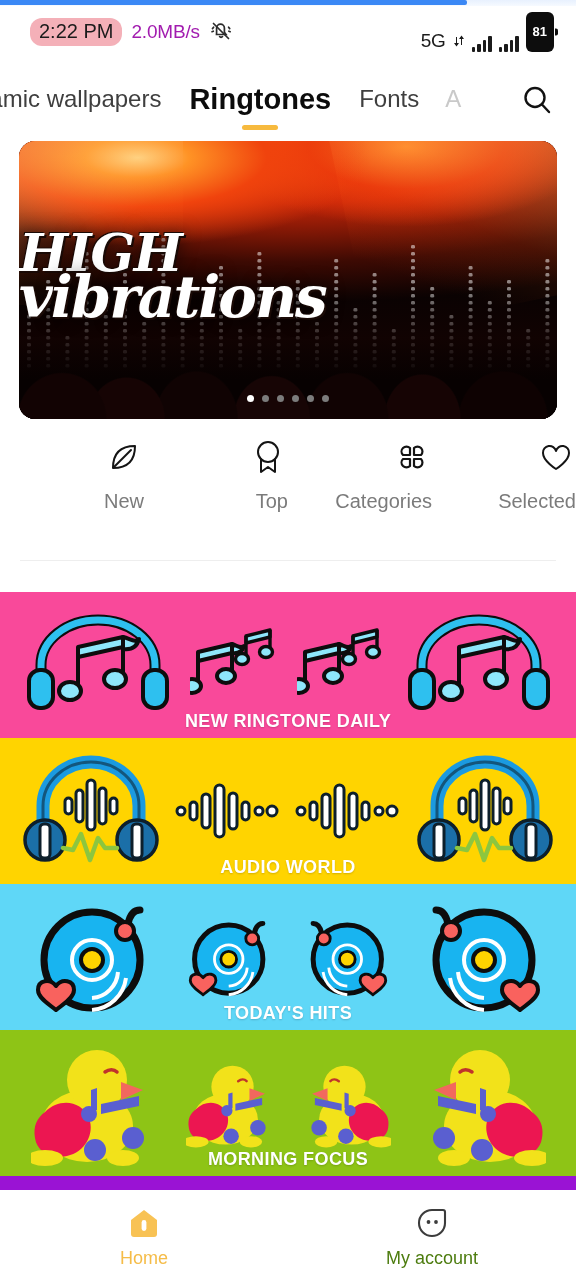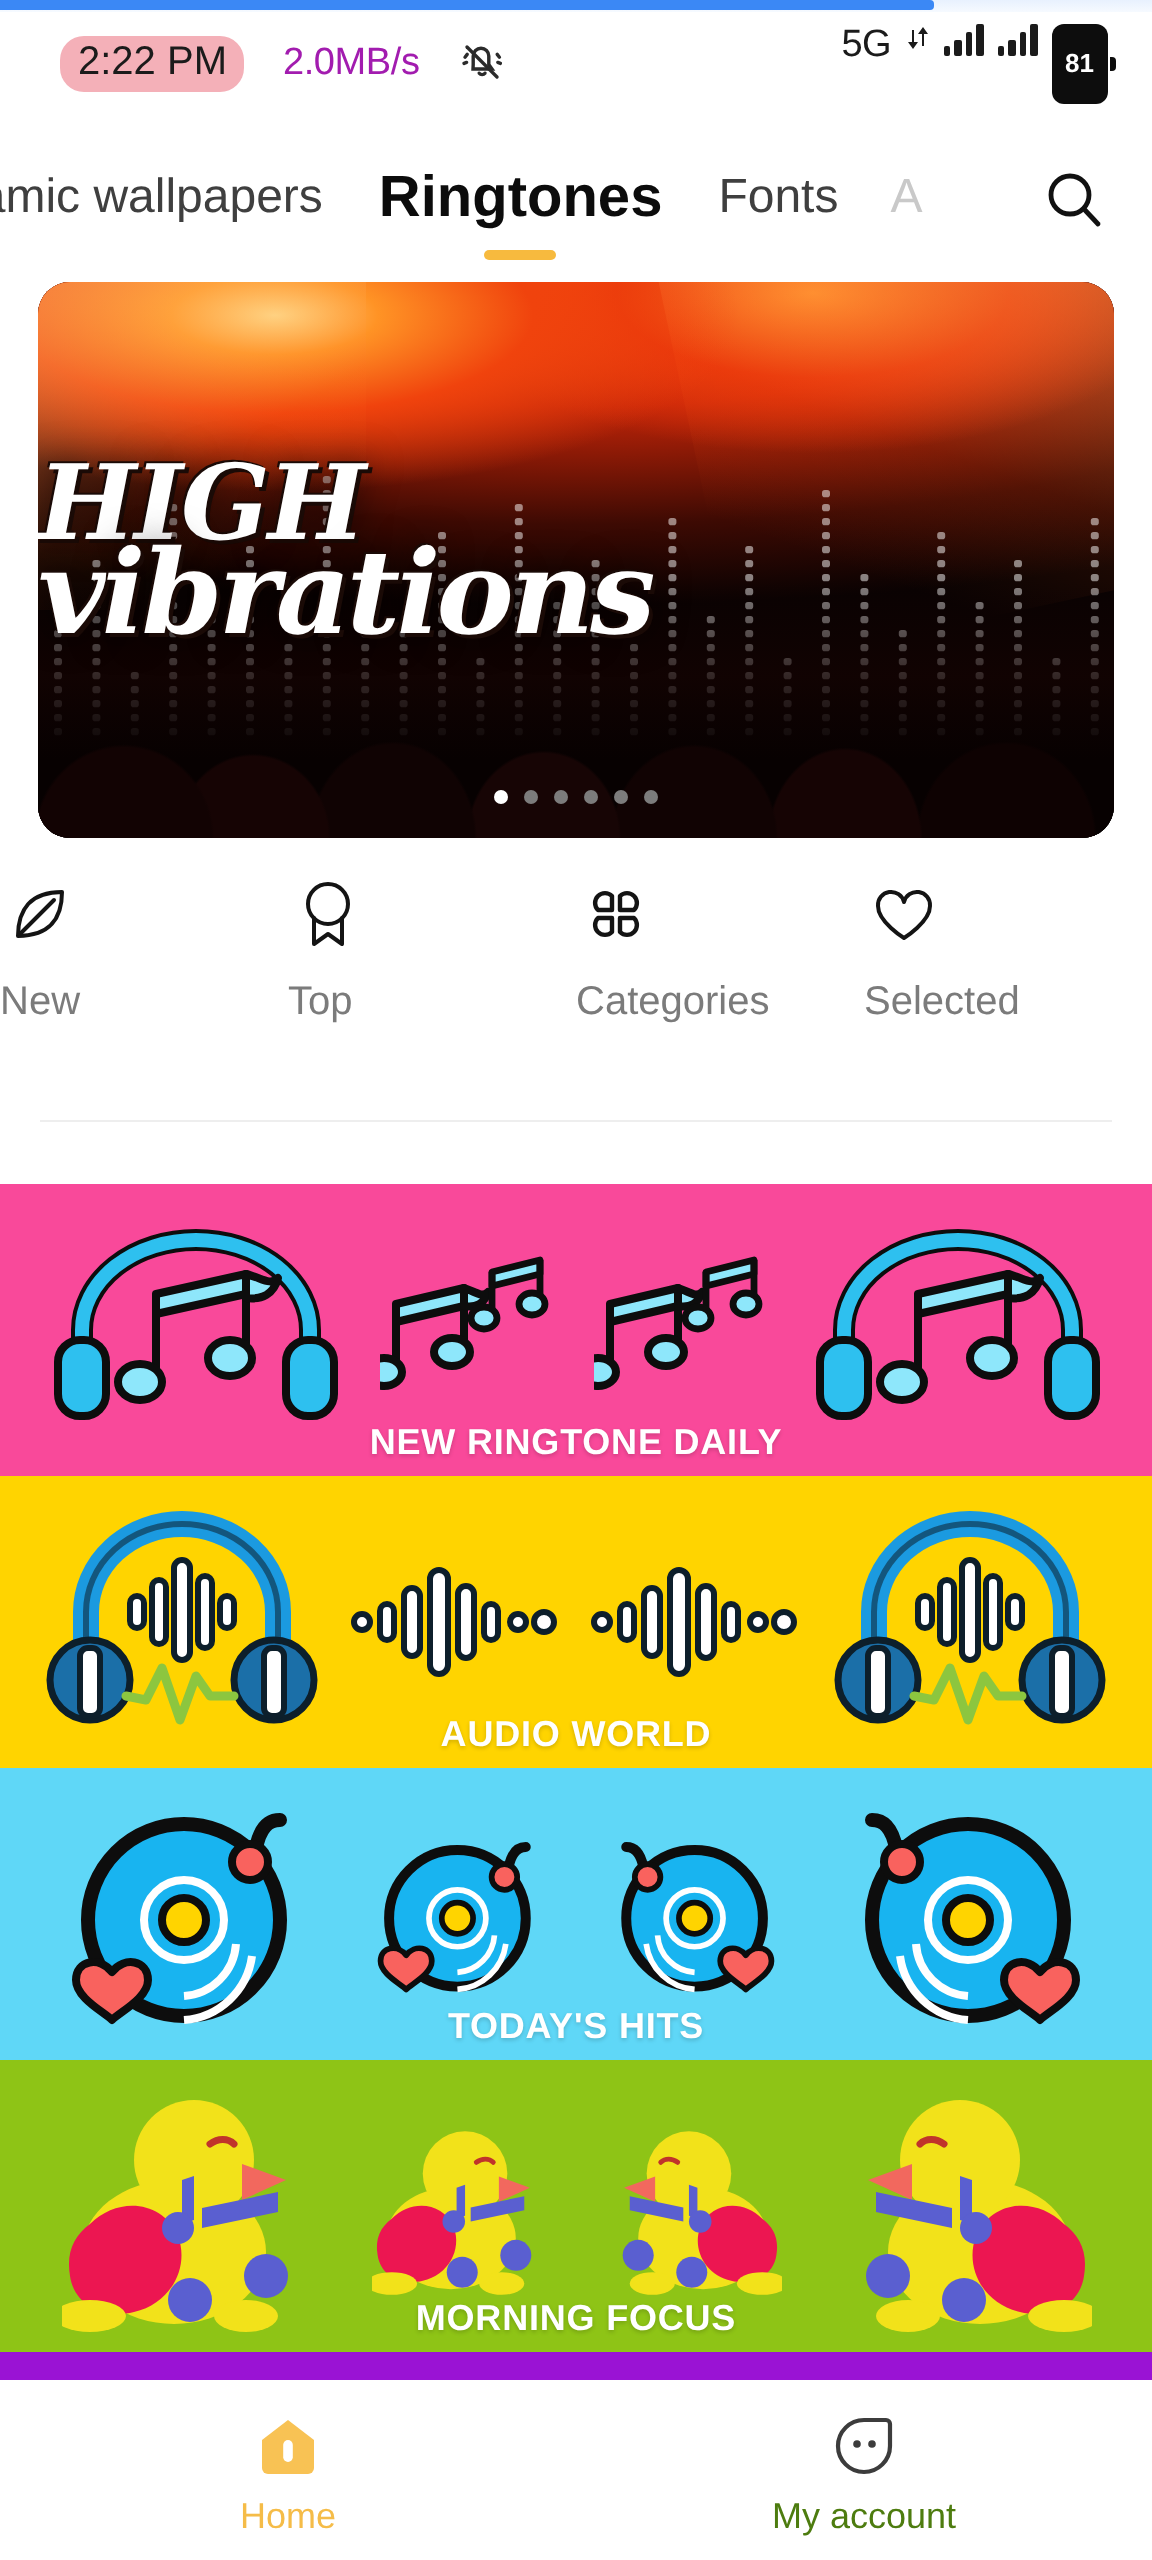--- a/index.html
+++ b/index.html
@@ -38,39 +38,39 @@
     width: 100%;
     height: 52px;
     display: flex;
     align-items: center;
     justify-content: space-between;
     padding: 0 22px 0 30px;
   }
   .status-left {
     display: flex;
     align-items: center;
-    gap: 19px;
+    gap: 9px;
   }
   .time-pill {
     background: #f4b0b8;
     color: #1b1b1b;
     font-size: 20px;
     font-weight: 500;
     border-radius: 12px;
     padding: 2px 9px 3px;
     line-height: 1.15;
   }
   .net-speed {
     font-size: 19px;
     color: #a21caf;
     letter-spacing: -.2px;
   }
   .status-right {
     display: flex;
-    align-items: flex-start;
+    align-items: flex-end;
     gap: 7px;
   }
   .g5 {
     font-size: 19px;
     color: #1b1b1b;
     letter-spacing: -.3px;
   }
   .bars { display: flex; align-items: flex-end; gap: 2px; height: 16px; }
   .bars i { display: block; width: 3.5px; background: #1b1b1b; border-radius: 1px; }
   .bars i:nth-child(1){ height: 5px; }
@@ -225,21 +225,21 @@
   #quick-actions {
     position: absolute;
     top: 437px; left: 0;
     width: 100%;
     display: flex;
   }
   .quick-item {
     flex: 1;
     display: flex;
     flex-direction: column;
-    align-items: flex-start;
+    align-items: flex-end;
     gap: 13px;
   }
   .quick-icon { width: 40px; height: 40px; }
   .quick-label {
     font-size: 20px;
     color: #7b7b7b;
   }
 
   #section-divider {
     position: absolute;

